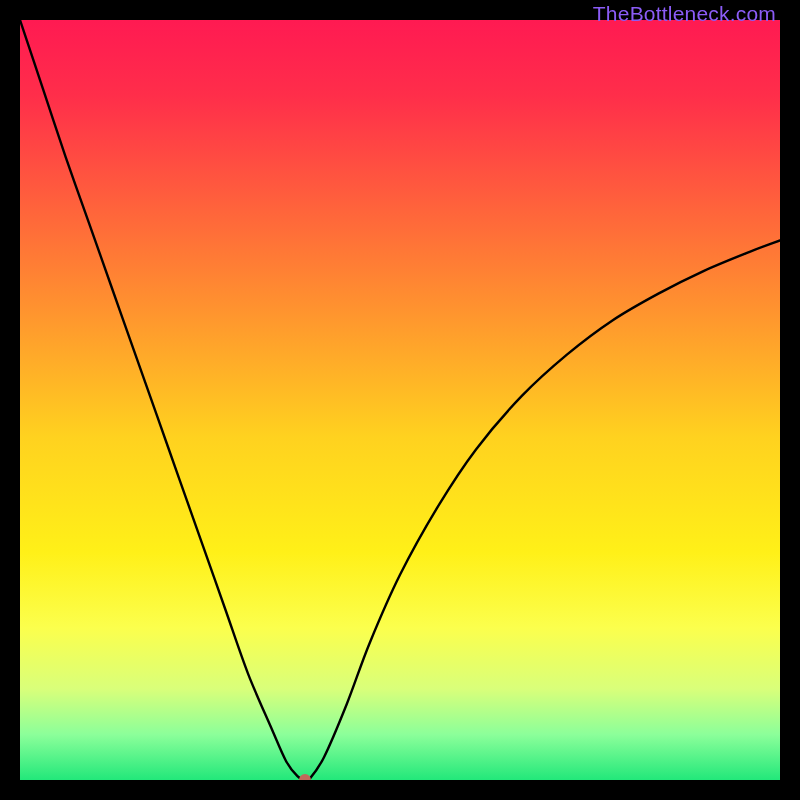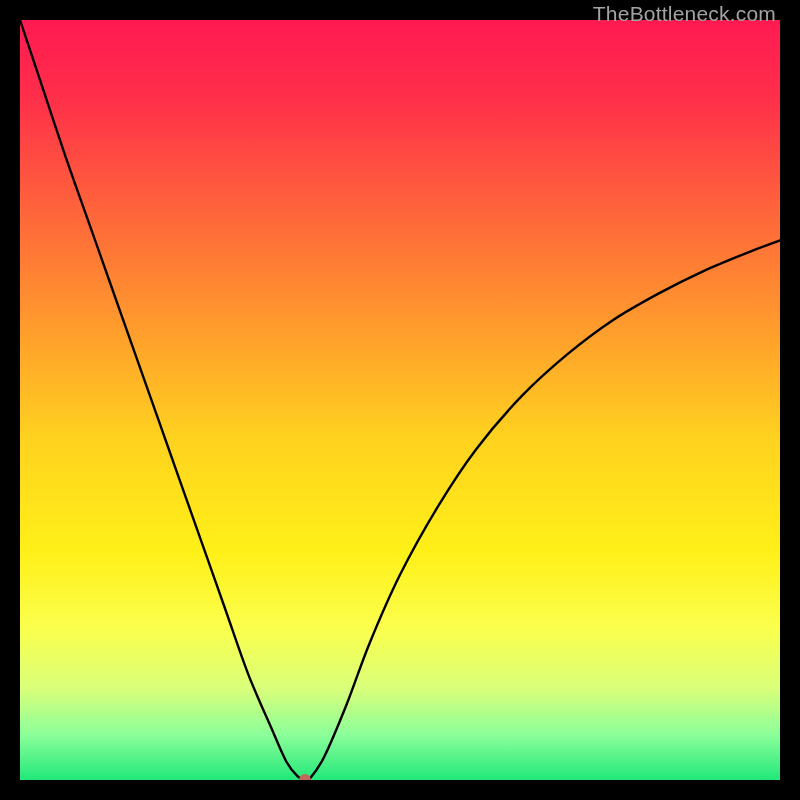--- a/index.html
+++ b/index.html
@@ -23,21 +23,21 @@
     position: absolute;
     left: 0;
     top: 0;
     width: 760px;
     height: 760px;
   }
   .watermark {
     position: absolute;
     top: 2px;
     right: 24px;
-    color: #a3a3a3;
+    color: #8b5cf6;
     font-size: 21px;
     font-weight: 500;
     letter-spacing: 0.2px;
     z-index: 5;
   }
   svg { display: block; }
 </style>
 </head>
 <body>
 

